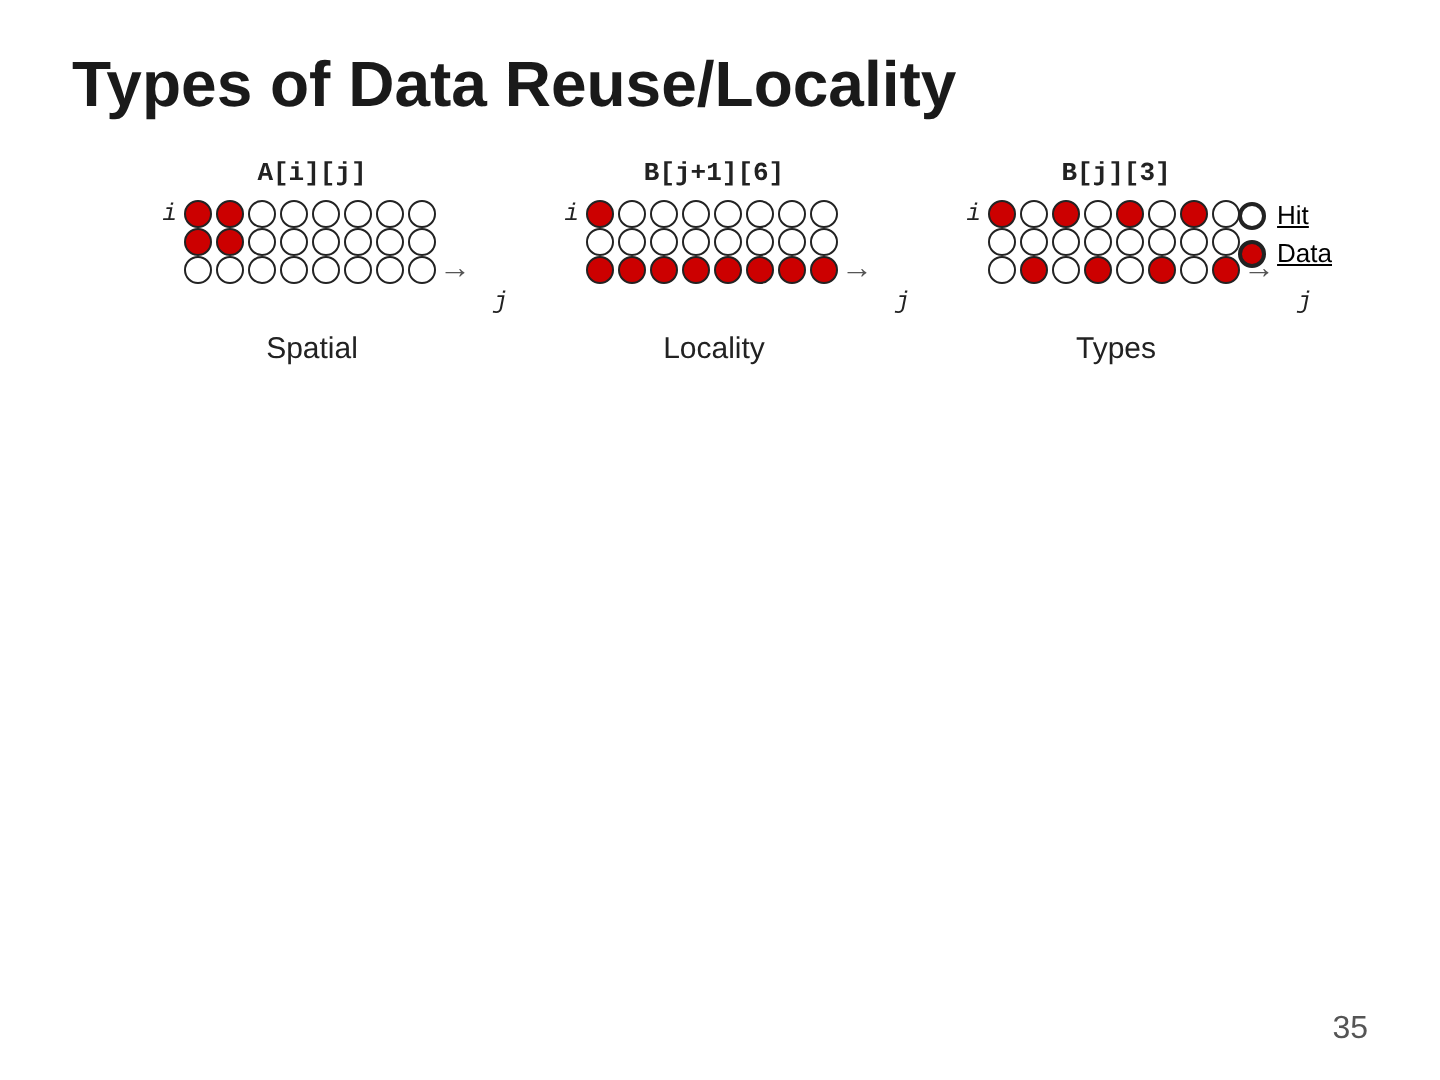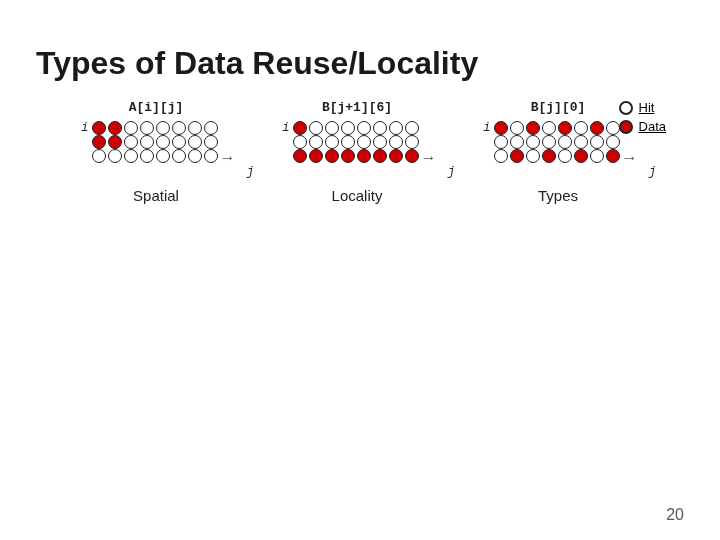--- a/index.html
+++ b/index.html
@@ -15,21 +15,20 @@
       width: 720px;
       height: 540px;
       padding: 24px 36px;
       position: relative;
     }
     .title {
       font-size: 32px;
       font-weight: bold;
       color: #1a1a1a;
       margin-bottom: 18px;
-      margin-top: 21px;
     }
     .code-block {
       font-family: 'Courier New', monospace;
       font-size: 14px;
       color: #222;
       line-height: 1.6;
       margin-bottom: 10px;
       margin-left: 60px;
     }
     .code-line { display: block; }
@@ -273,21 +272,21 @@
           </div>
         </div>
       </div>
       <div class="j-label-row">
         <span class="j-label">j</span>
       </div>
       <div class="diagram-label">Locality</div>
     </div>
 
     <div class="diagram">
-      <div class="diagram-title">B[j][0]</div>
+      <div class="diagram-title">B[j][3]</div>
       <div class="grid-area">
 
         <div class="row-wrapper">
           <span class="i-label">i</span>
           <div class="dot-row">
             <span class="dot miss"></span>
             <span class="dot hit"></span>
             <span class="dot miss"></span>
             <span class="dot hit"></span>
             <span class="dot miss"></span>
@@ -327,15 +326,15 @@
         </div>
       </div>
       <div class="j-label-row">
         <span class="j-label">j</span>
       </div>
       <div class="diagram-label">Types</div>
     </div>
 
   </div>
 
-  <div class="page-number">20</div>
+  <div class="page-number">35</div>
 
 </div>
 
 </body></html>

